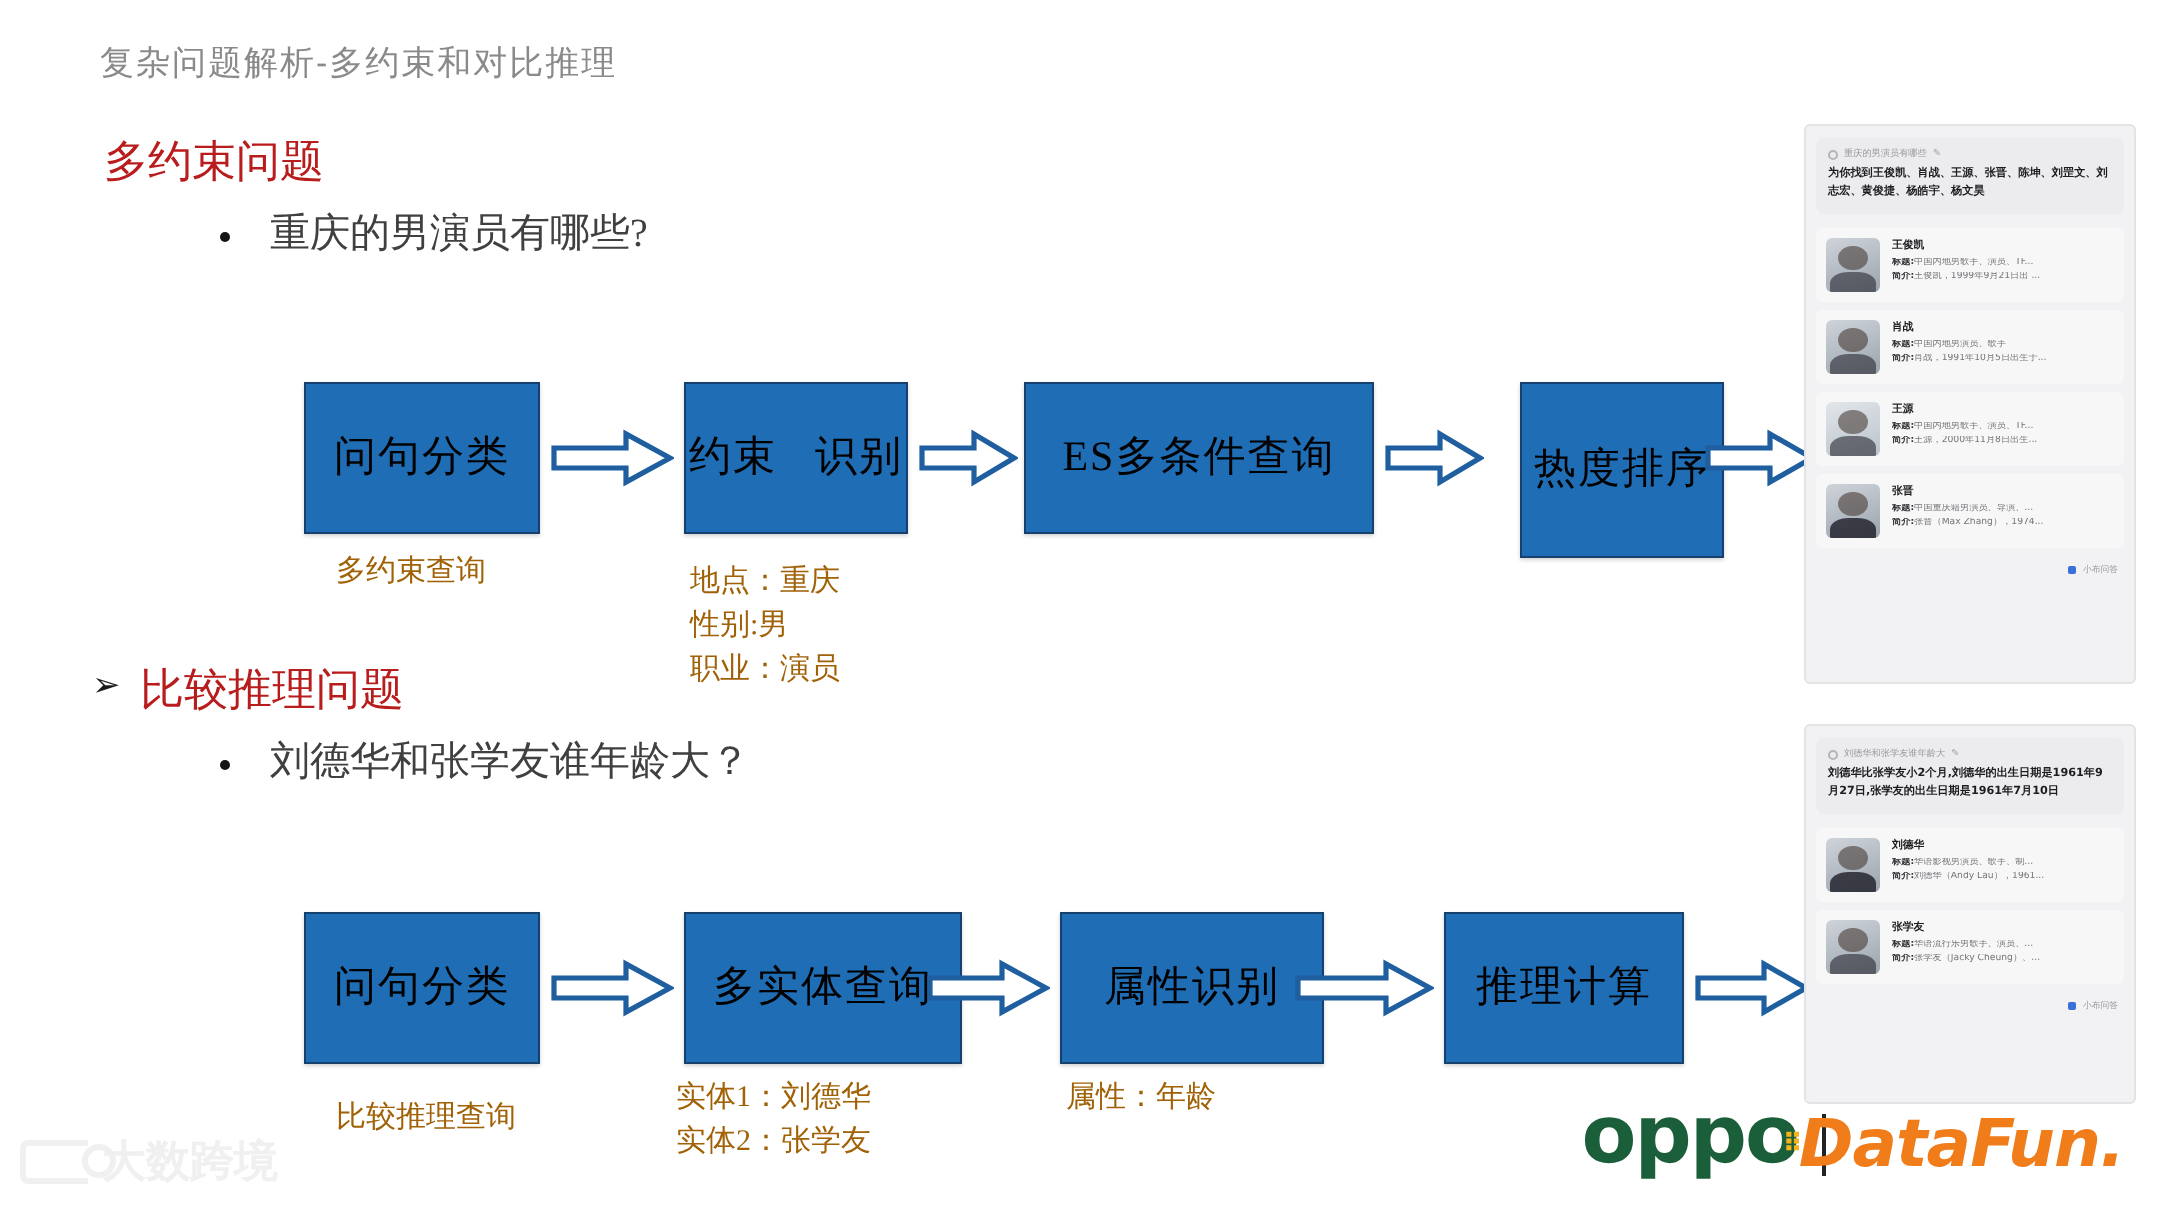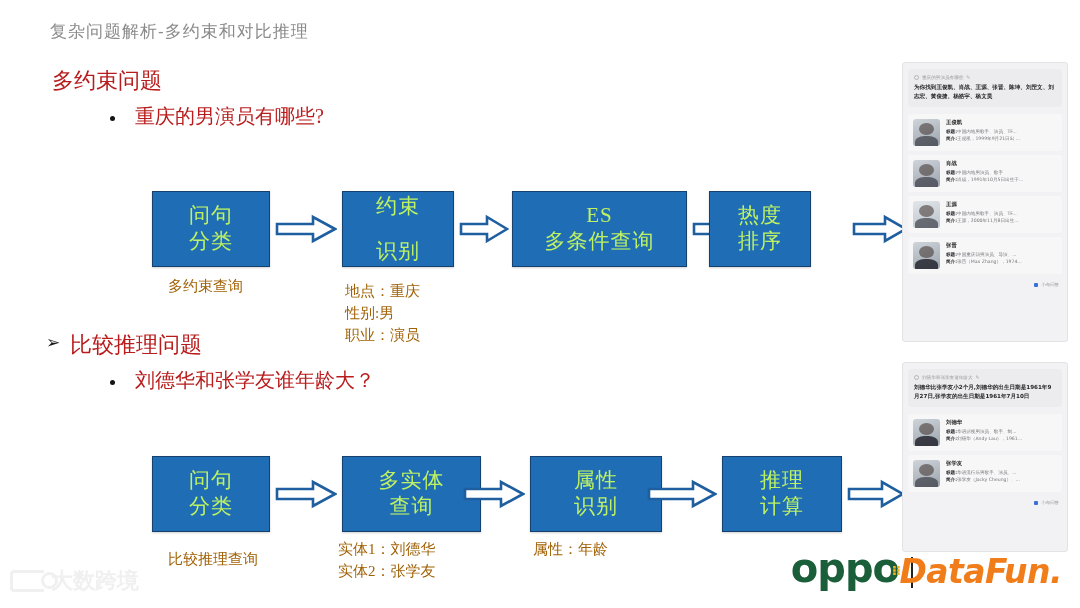--- a/index.html
+++ b/index.html
@@ -23,38 +23,38 @@
     font-family: "Liberation Serif", "DejaVu Serif", serif;
     white-space: nowrap;
   }
   .sec1-head { left: 52px; top: 66px; }
   .sec2-head { left: 70px; top: 330px; }
   .tri-bullet {
     position: absolute; left: 46px; top: 334px;
     font-size: 17px; color: #1a1a1a; line-height: 1;
   }
   .bullet-row {
-    position: absolute; font-size: 20px; color: #b91c1c;
+    position: absolute; font-size: 20px; color: #404040;
     font-family: "Liberation Serif", "DejaVu Serif", serif;
     white-space: nowrap;
   }
   .b1 { left: 135px; top: 103px; }
   .b2 { left: 135px; top: 367px; }
   .dot-bullet {
     position: absolute; width: 5px; height: 5px; border-radius: 50%;
     background: #141414;
   }
   .d1 { left: 110px; top: 116px; }
   .d2 { left: 110px; top: 380px; }
   .node {
     position: absolute;
     background: #1f6db4;
     border: 1.5px solid #16416e;
-    color: #bef264;
-    display: flex; flex-direction: column;
+    color: #000000;
+    display: flex; flex-direction: row;
     align-items: center; justify-content: center;
     font-family: "Liberation Serif", "DejaVu Serif", serif;
     font-size: 21px; line-height: 1.22;
     box-shadow: 0 1px 2px rgba(0,0,0,.18);
     letter-spacing: 1px;
     text-align: center;
   }
   .node .l2 { white-space: nowrap; }
 
   
@@ -204,21 +204,21 @@
   </div>
   <div class="node" style="left:512px; top:191px; width:175px; height:76px;">
     <span class="l1">ES</span>
     <span class="l2">多条件查询</span>
   </div>
   <div class="arrow" style="left:692px; top:214px; width:50px; height:30px;">
     <svg width="50" height="30" viewBox="0 0 50 30">
         <path d="M2 10 L28 10 L28 3 L48 15 L28 27 L28 20 L2 20 Z" fill="#ffffff" stroke="#1f5fa0" stroke-width="2.6" stroke-linejoin="miter"></path>
       </svg>
   </div>
-  <div class="node" style="left:709px; top:191px; width:102px; height:76px;">
+  <div class="node" style="left:760px; top:191px; width:102px; height:88px;">
     <span class="l1">热度</span>
     <span class="l2">排序</span>
   </div>
   <div class="arrow" style="left:852px; top:214px; width:56px; height:30px;">
     <svg width="56" height="30" viewBox="0 0 56 30">
         <path d="M2 10 L33 10 L33 3 L54 15 L33 27 L33 20 L2 20 Z" fill="#ffffff" stroke="#1f5fa0" stroke-width="2.6" stroke-linejoin="miter"></path>
       </svg>
   </div>
 
   <div class="cap" style="left:168px; top:276px;">多约束查询</div>

